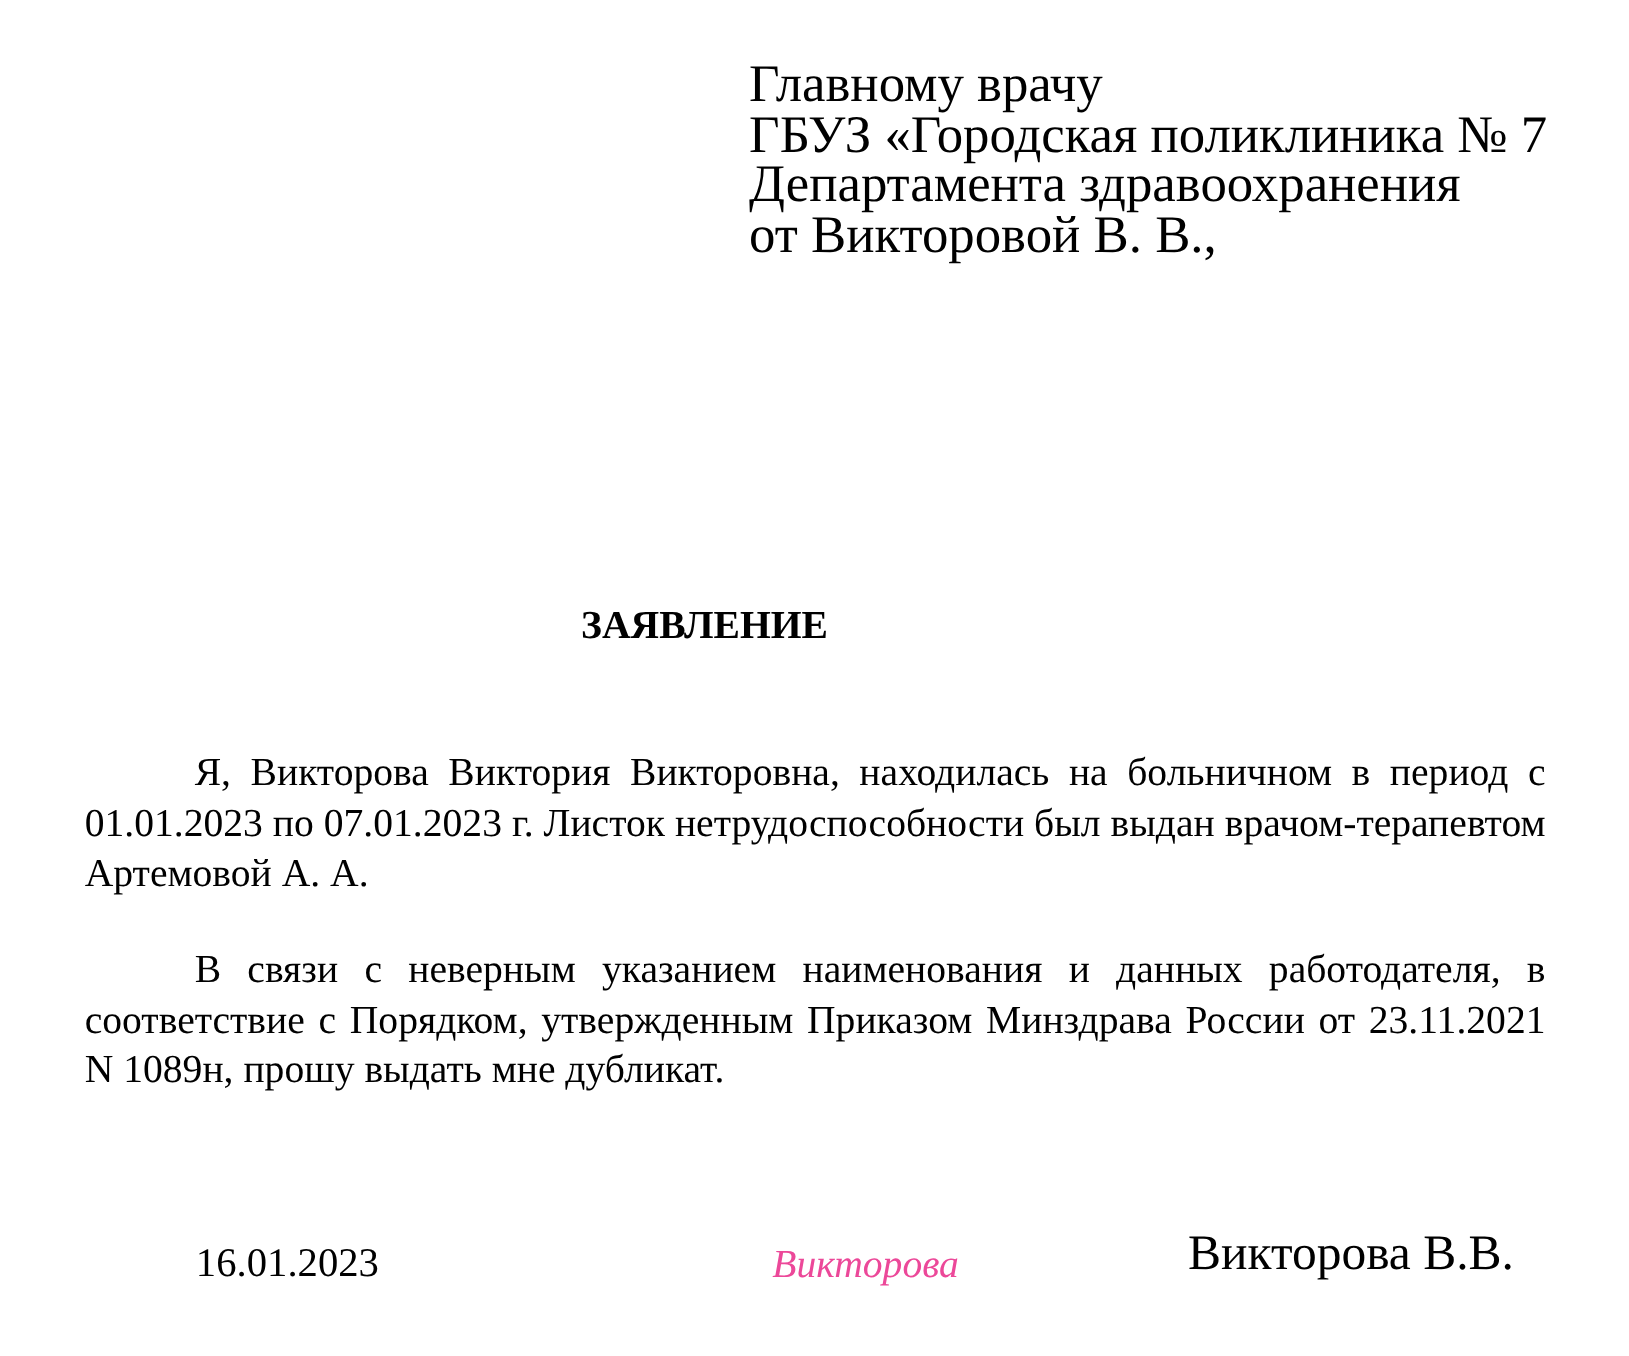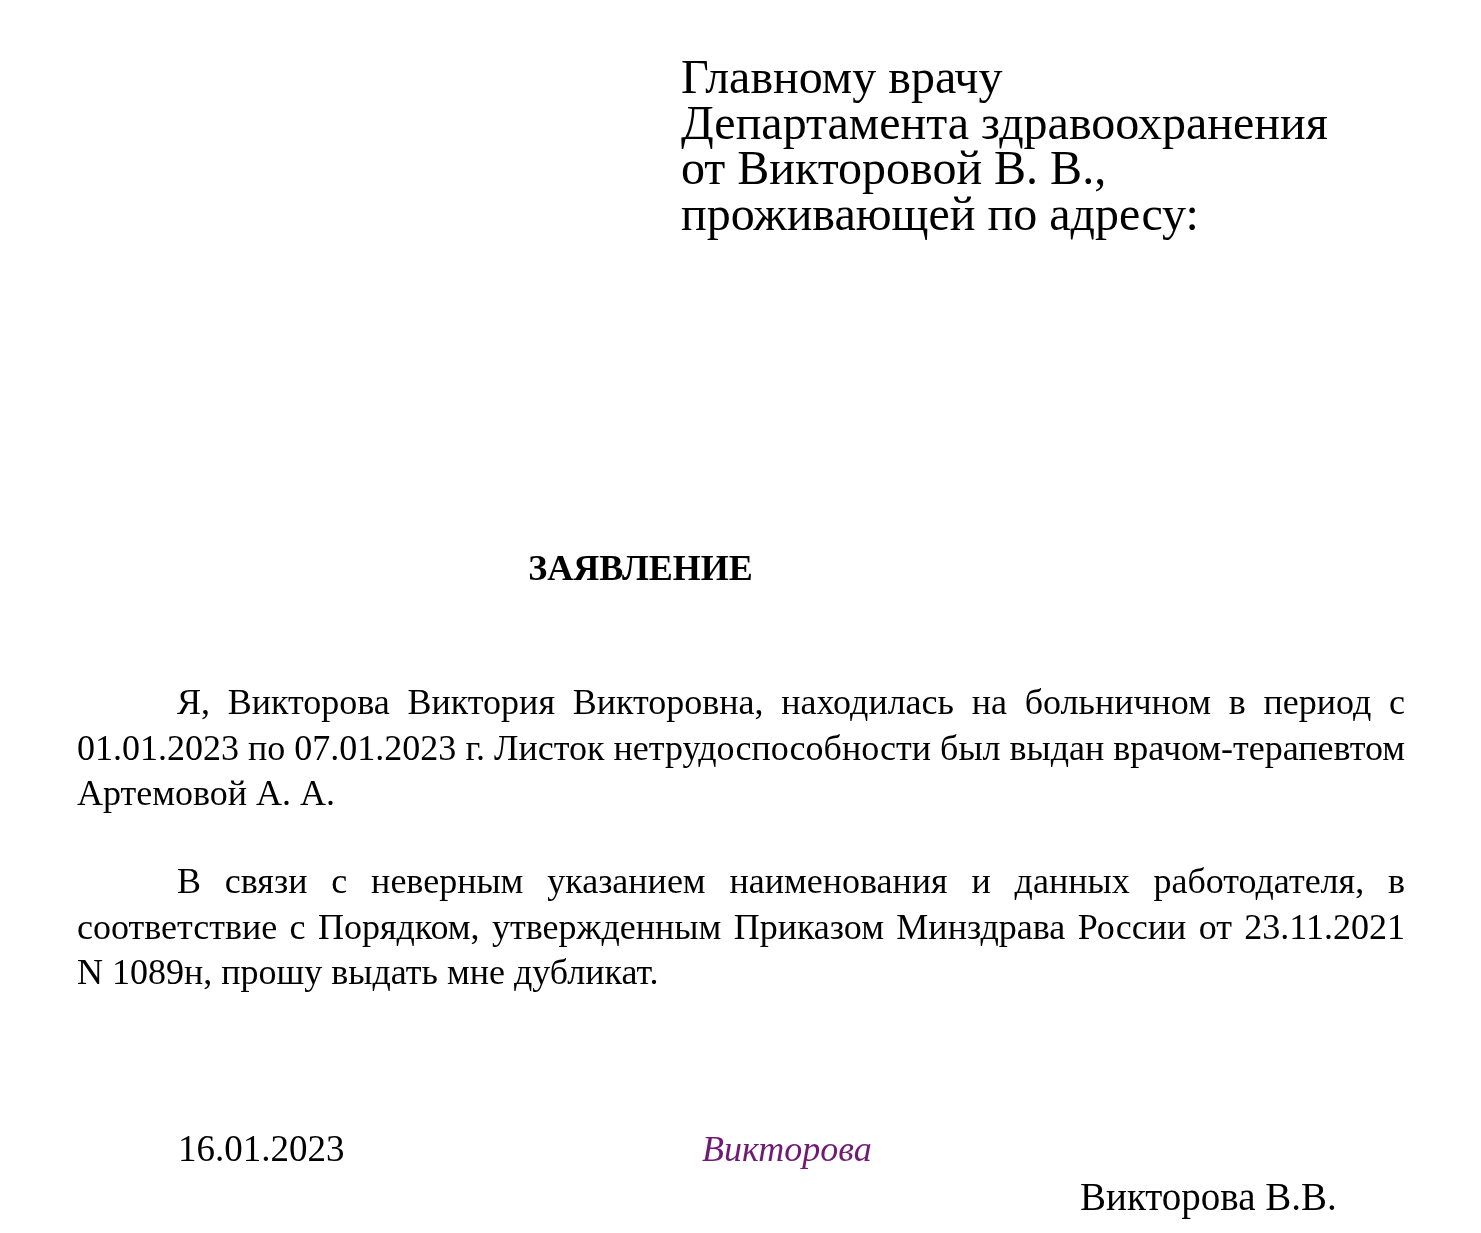--- a/index.html
+++ b/index.html
@@ -59,35 +59,35 @@
       position: absolute;
       left: 702px;
       top: 1126px;
       font-size: 36px;
       line-height: 46px;
       font-style: italic;
     }
     .footer-name {
       position: absolute;
       left: 1080px;
-      top: 1174px;
-      font-size: 39px;
+      top: 1116px;
+      font-size: 45px;
       line-height: 46px;
     }
   </style>
 </head>
 <body>
 
 <div class="addressee">
   <div>Главному врачу</div>
+  <div>ГБУЗ «Городская поликлиника № 7</div>
   <div>Департамента здравоохранения</div>
   <div>от Викторовой В. В.,</div>
-  <div>проживающей по адресу:</div>
 </div>
 
 <div class="title">ЗАЯВЛЕНИЕ</div>
 
 <p class="para p1">Я, Викторова Виктория Викторовна, находилась на больничном в период с 01.01.2023 по 07.01.2023 г. Листок нетрудоспособности был выдан врачом-терапевтом Артемовой А. А.</p>
 <p class="para p2">В связи с неверным указанием наименования и данных работодателя,  в соответствие с Порядком, утвержденным Приказом Минздрава России от 23.11.2021 N 1089н, прошу выдать мне дубликат.</p>
 
 <div class="footer-date">16.01.2023</div>
-<div class="footer-sign" style="color:#701a75;">Викторова</div>
+<div class="footer-sign" style="color:#ec4899;">Викторова</div>
 <div class="footer-name">Викторова В.В.</div>
 
 </body></html>

